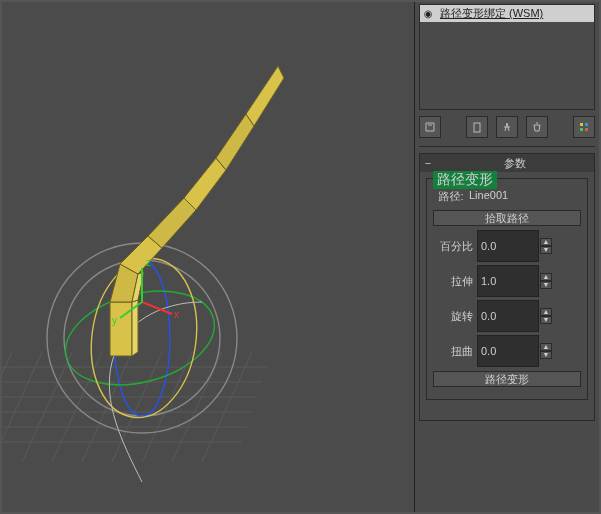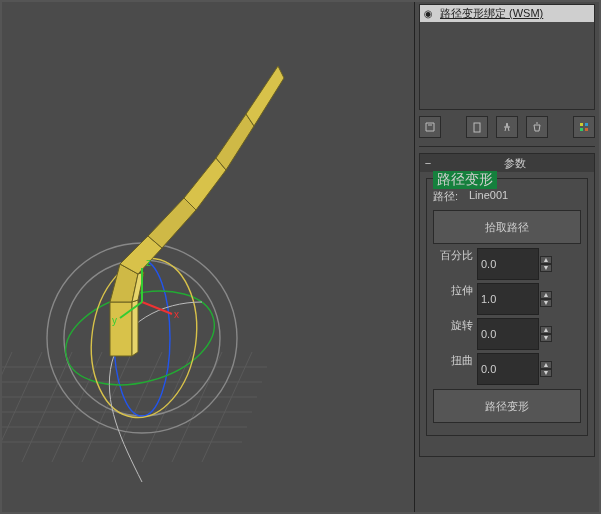--- a/index.html
+++ b/index.html
@@ -19,25 +19,25 @@
 .iconbtn { width: 22px; height: 22px; background: #555; border: 1px solid #2a2a2a; display: flex; align-items: center; justify-content: center; }
 .iconbtn.sep { width: 8px; background: transparent; border: none; }
 .divline { height: 1px; background: #2a2a2a; margin: 2px 4px; }
 .rollout { margin: 4px 4px 0 4px; border: 1px solid #2a2a2a; }
 .rollout-head { height: 18px; background: #3c3c3c; color: #cfcfcf; font-size: 11px; display: flex; align-items: center; }
 .rollout-head .minus { width: 16px; text-align: center; }
 .rollout-head .title { flex: 1; text-align: center; }
 .rollout-body { padding: 6px 6px 10px 6px; font-size: 11px; color: #cfcfcf; }
 .group { border: 1px solid #2a2a2a; padding: 8px 6px 8px 6px; margin-bottom: 10px; position: relative; }
 .group-title { position: absolute; top: -8px; left: 6px; background: #15803d; padding: 0 4px; font-size: 14px; color: #cfcfcf; }
-.line { display: flex; margin: 3px 0; }
+.line { display: flex; align-items: center; margin: 3px 0; }
 .line-label { width: 40px; text-align: right; margin-right: 4px; color: #cfcfcf; }
-.pathline { margin: 2px 0 6px 0; color: #cfcfcf; display: flex; }
+.pathline { margin: 2px 0 6px 0; color: #cfcfcf; display: flex; text-align: center; }
 .pathlbl { width: 36px; }
-.btn { height: 34px; background: #555; border: 1px solid #2a2a2a; color: #cfcfcf; font-size: 11px; display: flex; align-items: center; justify-content: center; cursor: pointer; }
+.btn { height: 16px; background: #555; border: 1px solid #2a2a2a; color: #cfcfcf; font-size: 11px; display: flex; align-items: center; justify-content: center; cursor: pointer; }
 .btn.full { width: 100%; margin: 4px 0; }
 .spinner { display: flex; align-items: center; }
 .spinner input { width: 62px; height: 32px; background: #2f2f2f; border: 1px solid #222; color: #cfcfcf; font-size: 11px; padding: 0 3px; }
 .spin-btns { display: flex; flex-direction: column; margin-left: 1px; }
 .spin-btns span { width: 12px; height: 8px; background: #555; border: 1px solid #2a2a2a; font-size: 7px; line-height: 6px; text-align: center; color: #cfcfcf; cursor: pointer; }
 .axis-row { display: flex; align-items: center; gap: 4px; margin-top: 4px; }
 .radio { width: 9px; height: 9px; border-radius: 50%; border: 1px solid #222; background: #333; display: inline-block; position: relative; cursor: pointer; }
 .radio.checked::after { content: ''; position: absolute; inset: 1px; border-radius: 50%; background: #cfcfcf; }
 .cbox { width: 10px; height: 10px; border: 1px solid #222; background: #333; display: inline-block; cursor: pointer; }
 .axis-lbl { width: 12px; text-align: center; color: #cfcfcf; font-size: 11px; }

